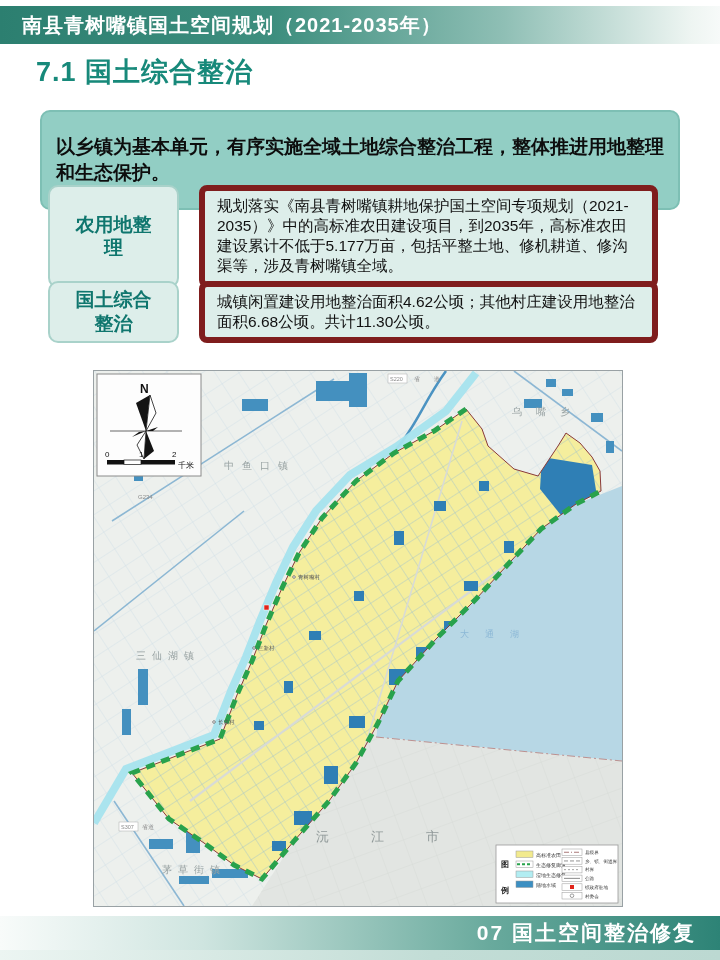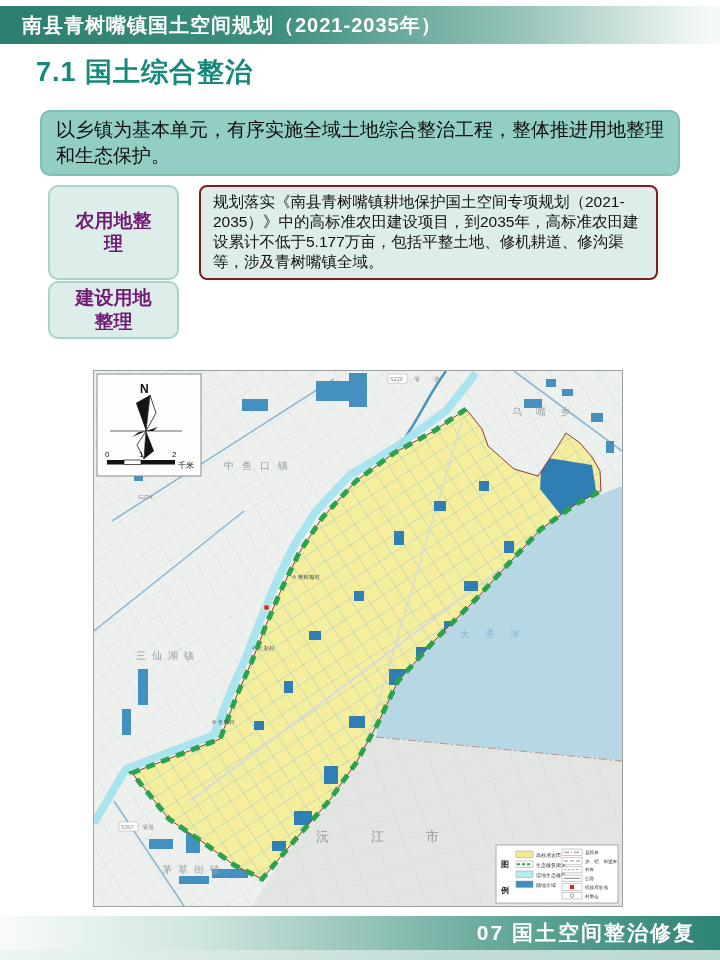--- a/index.html
+++ b/index.html
@@ -17,35 +17,35 @@
     color:#ffffff;font-weight:bold;font-size:20px;line-height:38px;
     padding-left:22px;letter-spacing:1px;white-space:nowrap;
   }
   .section-title{
     position:absolute;left:28px;top:54px;
     font-size:27px;font-weight:bold;color:#17897a;letter-spacing:1px;margin-left:8px;
   }
   .intro-box{
     position:absolute;left:40px;top:110px;width:608px;
     background:#92cec4;border:2px solid #7dbfb4;border-radius:10px;
-    padding:5px 14px;font-size:19px;font-weight:normal;color:#0d0d0d;line-height:1.38;
+    padding:22px 14px;font-size:19px;font-weight:bold;color:#0d0d0d;line-height:1.38;
   }
   .info-row{
     position:absolute;left:48px;width:610px;display:flex;gap:20px;align-items:stretch;
   }
   .row-1{top:185px;min-height:83px;}
   .row-2{top:281px;min-height:58px;}
   .row-label{
     flex:none;width:127px;background:#ddeeea;border:2px solid #a9d2ca;border-radius:10px;
     display:flex;align-items:center;justify-content:center;
-    color:#701a75;font-weight:bold;font-size:19px;text-align:center;line-height:1.25;
+    color:#0f766e;font-weight:bold;font-size:19px;text-align:center;line-height:1.25;
   }
   .row-label .lbl{display:inline-block;max-width:82px;}
   .row-text{
-    flex:1;background:#ddeeea;border:2px solid #7f1d1d;border-radius:8px;
+    flex:1;background:#ddeeea;border:6px solid #7f1d1d;border-radius:8px;
     padding:5px 12px;font-size:15.5px;line-height:1.3;color:#111;
   }
   .map-frame{
     position:absolute;left:93px;top:370px;width:528px;height:535px;
     border:1.5px solid #99a1a4;background:#edf0ed;box-sizing:content-box;
   }
   .footer-bar{
     position:absolute;left:0;top:916px;width:720px;height:35px;
     background:linear-gradient(90deg,#f8fbfa 0%,#cfe5e0 28%,#69aa9d 68%,#2d8376 100%);
     text-align:right;
@@ -73,22 +73,23 @@
 
 <div class="info-row row-1">
   <div class="row-label">
     <span class="lbl">农用地整理</span>
   </div>
   <div class="row-text">规划落实《南县青树嘴镇耕地保护国土空间专项规划（2021-2035）》中的高标准农田建设项目，到2035年，高标准农田建设累计不低于5.177万亩，包括平整土地、修机耕道、修沟渠等，涉及青树嘴镇全域。</div>
 </div>
 
 <div class="info-row row-2">
   <div class="row-label">
-    <span class="lbl">建设用地整理</span>
+    <span class="lbl">国土综合整治</span>
   </div>
+  <div class="row-text">城镇闲置建设用地整治面积4.62公顷；其他村庄建设用地整治面积6.68公顷。共计11.30公顷。</div>
 </div>
 
 <div class="map-frame">
 <svg width="528" height="535" viewBox="0 0 528 535">
   <defs>
     <pattern id="p1" width="20" height="20" patternUnits="userSpaceOnUse" patternTransform="rotate(-33)">
       <path d="M0,0H20 M0,0V20" stroke="#c3d7e3" stroke-width="0.8" fill="none"></path>
     </pattern>
     <pattern id="p2" width="15" height="15" patternUnits="userSpaceOnUse" patternTransform="rotate(-33)">
       <path d="M0,0H15 M0,0V15" stroke="#8ab7d8" stroke-width="0.8" fill="none"></path>

